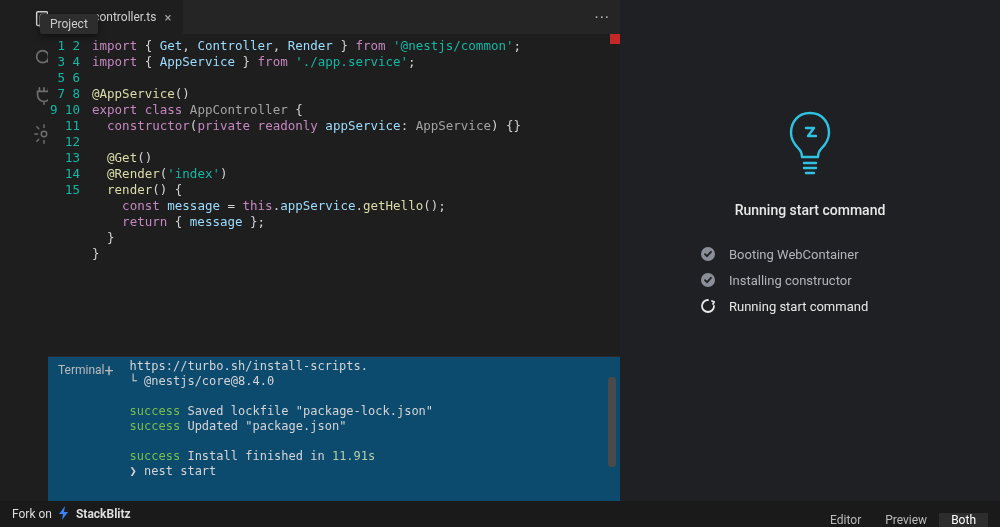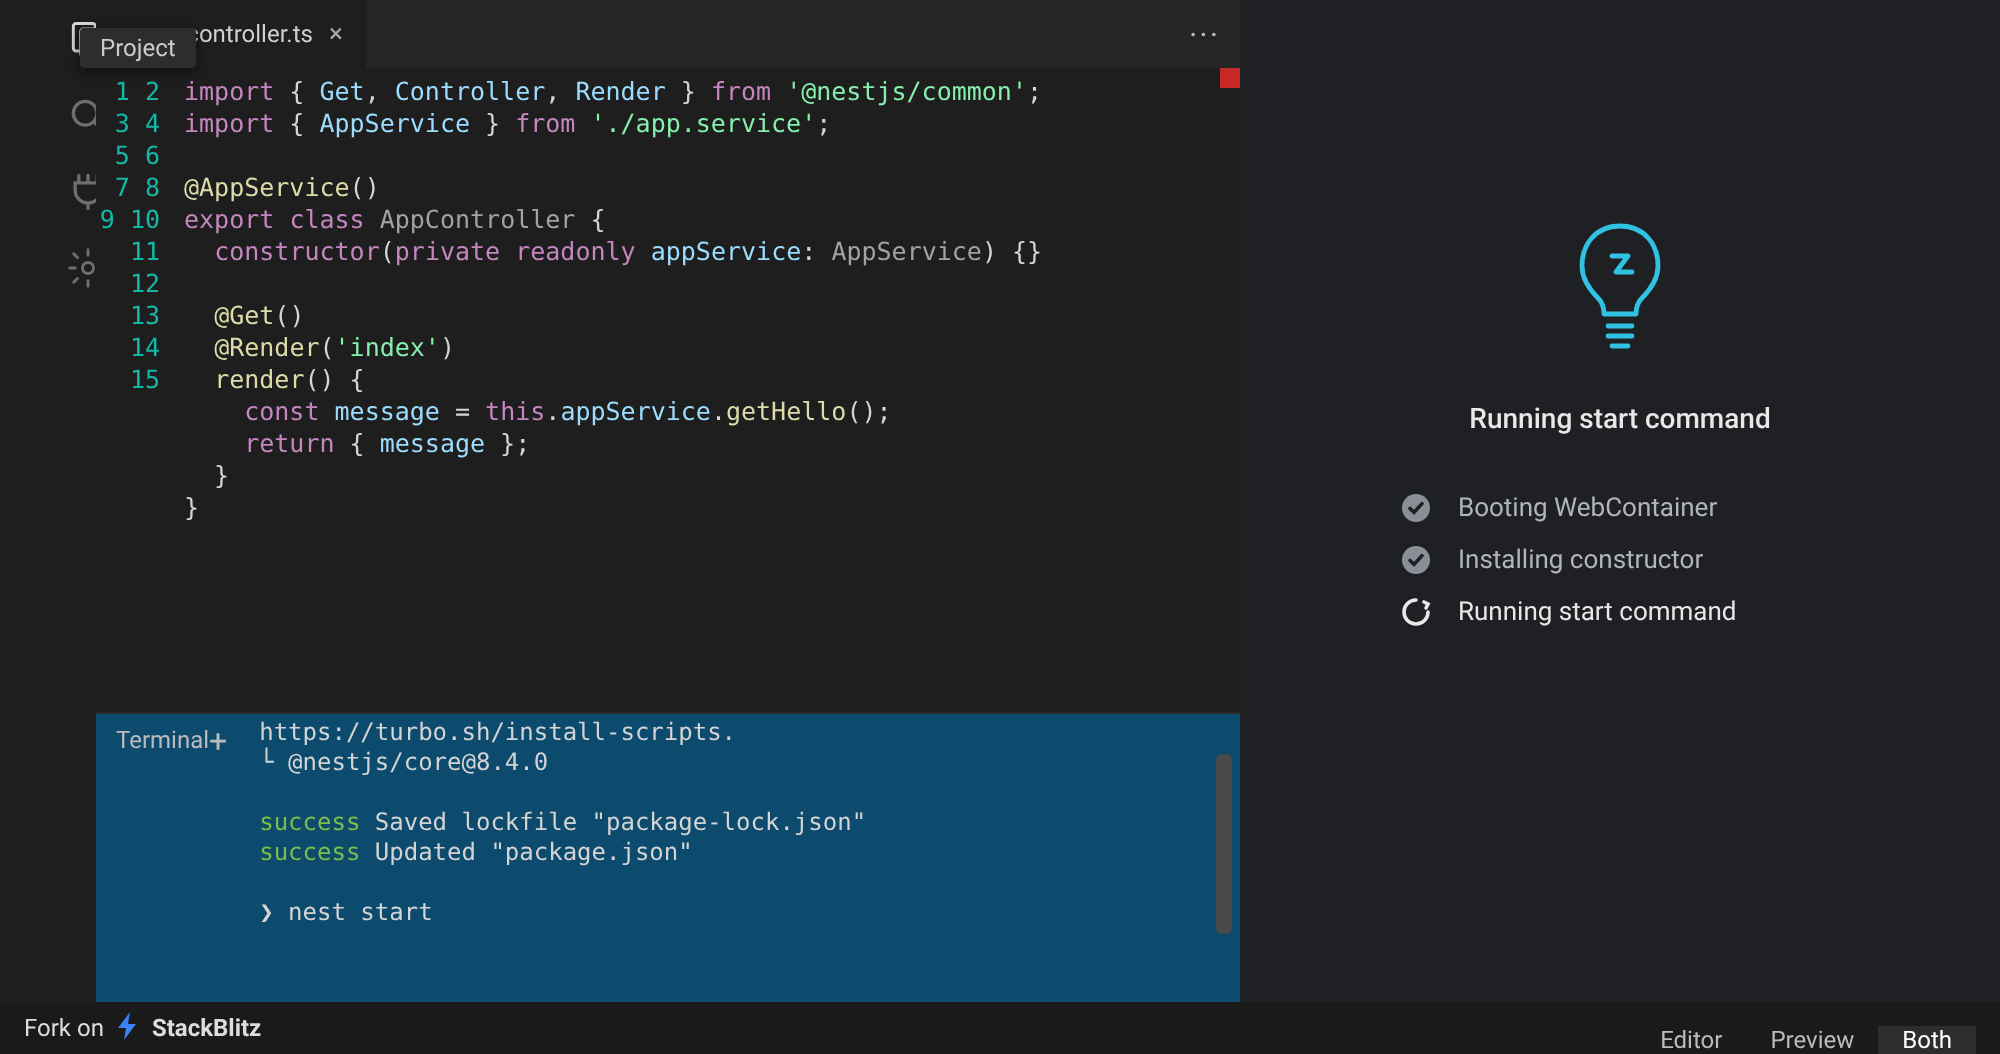--- a/index.html
+++ b/index.html
@@ -18,21 +18,21 @@
   .tab .dot { width:6px; height:6px; border-radius:50%; background:#3b82c4; display:inline-block; }
   .tab-close { color:#aaa; font-size:13px; padding:0 2px; }
   .tab-actions { margin-left:auto; display:flex; align-items:center; color:#bbb; padding-right:10px; font-size:16px; letter-spacing:1px; cursor:pointer; position:relative; }
   .red-square { position:absolute; top:34px; right:0; width:10px; height:10px; background:#c62828; z-index:4; }
 
   .code-area { flex:1; display:flex; min-height:0; font-family: Menlo, Consolas, "DejaVu Sans Mono", monospace; font-size:12.5px; line-height:16px; overflow:hidden; position:relative; }
   .gutter { width:44px; text-align:right; color:#14b8a6; padding:4px 12px 0 0; user-select:none; }
   .code { flex:1; padding:4px 0 0 0; white-space:pre; color:#d4d4d4; }
   .tok-kw { color:#c586c0; }
   .tok-type { color:#a3a3a3; }
-  .tok-str { color:#86efac; }
+  .tok-str { color:#14b8a6; }
   .tok-fn { color:#dcdcaa; }
   .tok-var { color:#9cdcfe; }
 
   .terminal-wrap { border-top:1px solid #2a2a2a; background:#0c4a6e; display:flex; flex-direction:row; height:145px; }
   .term-header { display:flex; align-items:center; justify-content:space-between; height:26px; padding:0 10px; color:#bbb; font-size:12px; }
   .term-header .plus { font-size:16px; cursor:pointer; }
   .term-body { flex:1; padding:2px 10px 6px 6px; font-family: Menlo, Consolas, monospace; font-size:12px; line-height:15px; color:#d4d4d4; overflow:hidden; position:relative; }
   .term-line .ok { color:#7bbf4a; }
   .term-line .hl { color:#b5cea8; }
   .term-scroll { position:absolute; right:4px; top:0; bottom:2px; width:8px; background:transparent; }
@@ -139,20 +139,21 @@
           <span>Terminal</span>
           <span class="plus">+</span>
         </div>
         <div class="term-body">
 <div class="term-line"><span>https://turbo.sh/install-scripts.</span></div>
 <div class="term-line"><span>└ @nestjs/core@8.4.0</span></div>
 <div class="term-line">&nbsp;</div>
 <div class="term-line"><span class="ok">success</span><span> Saved lockfile "package-lock.json"</span></div>
 <div class="term-line"><span class="ok">success</span><span> Updated "package.json"</span></div>
 <div class="term-line">&nbsp;</div>
+<div class="term-line"><span class="ok">success</span><span> Install finished in </span><span class="hl">11.91s</span></div>
 <div class="term-line"><span>❯ nest start</span></div>
 
           <div class="term-scroll">
               <div class="thumb"></div>
             </div>
         </div>
       </div>
 
     </div>
 

